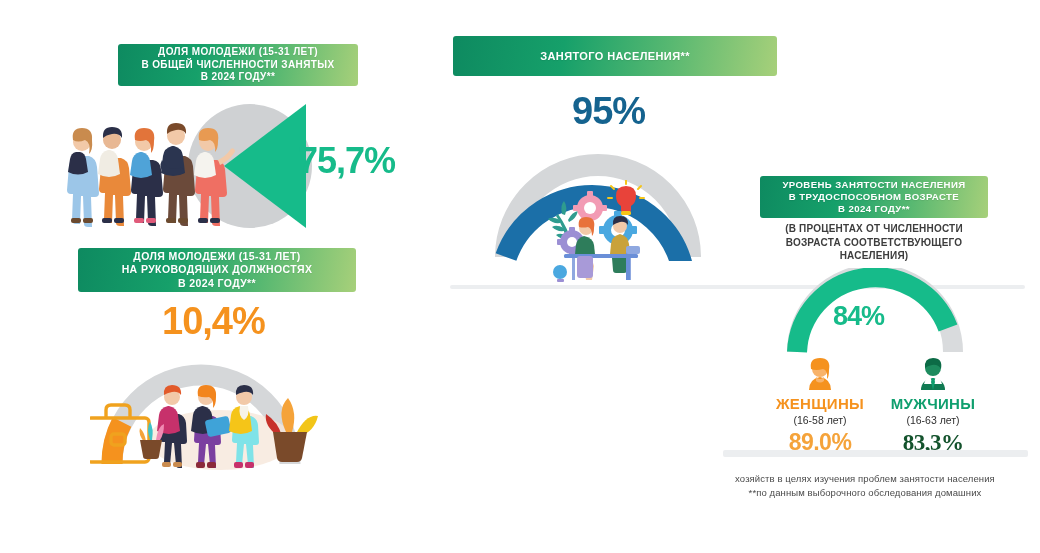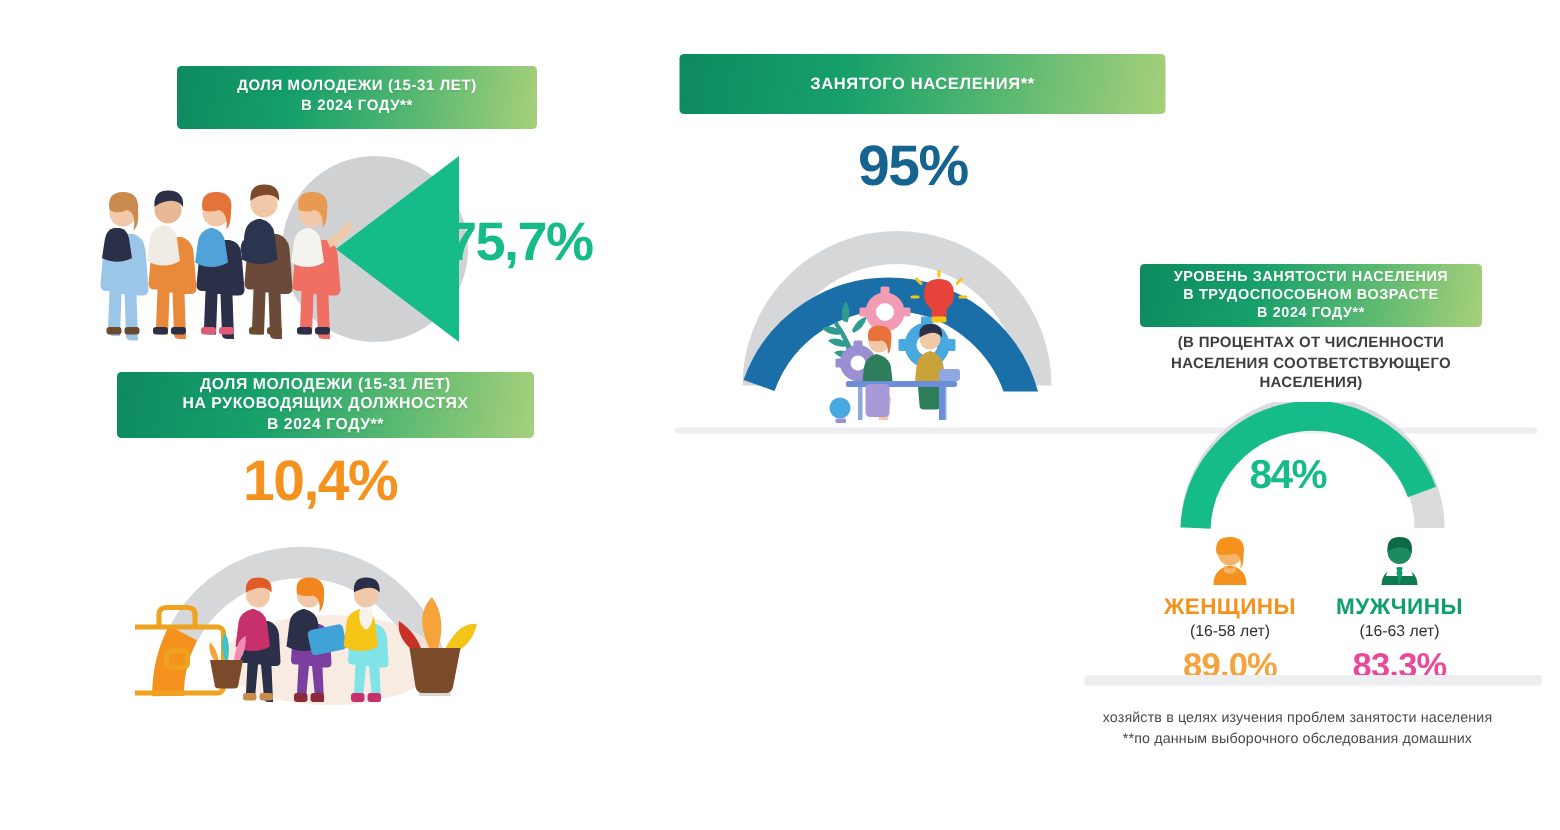--- a/index.html
+++ b/index.html
@@ -49,31 +49,32 @@
   .footnote span{display:block;white-space:nowrap;}
 
   
   .gender{width:110px;text-align:center;}
   .gender-label{font-size:15px;font-weight:700;letter-spacing:.3px;line-height:1.2;}
   .gender-age{font-size:10.5px;color:#2f2f2f;line-height:1.3;margin-top:1px;}
   .gender-val{font-weight:800;font-size:23px;letter-spacing:-.5px;margin-top:3px;line-height:1;}
   .lab-orange{color:#f5921e;}
   .lab-green{color:#0f9f6e;}
   .val-orange{color:#f5a33a;}
-  .val-green{color:#ec4899;}
+  .val-green{color:#14532d;font-family:Liberation Serif, serif;}
 </style>
 </head>
 <body>
 
 <div class="stage">
 
   <div class="abs" style="left:118px;top:44px;width:240px;height:42px;">
     <div class="banner" style="width:100%;height:100%;font-size:10px;">
       <div>
         <span>ДОЛЯ МОЛОДЕЖИ (15-31 ЛЕТ)</span>
+        <span>В ОБЩЕЙ ЧИСЛЕННОСТИ ЗАНЯТЫХ</span>
         <span>В 2024 ГОДУ**</span>
       </div>
     </div>
   </div>
 
   <div class="abs" style="left:188px;top:104px;width:124px;height:124px;border-radius:50%;background:#cfd1d3;"></div>
 
   <svg class="abs" style="left:218px;top:102px;" width="90" height="128" viewBox="0 0 90 128">
     <path d="M88 2 L88 126 L6 64 Z" fill="#16bb8a"></path>
   </svg>
@@ -300,21 +301,21 @@
       <div>
         <span>УРОВЕНЬ ЗАНЯТОСТИ НАСЕЛЕНИЯ</span>
         <span>В ТРУДОСПОСОБНОМ ВОЗРАСТЕ</span>
         <span>В 2024 ГОДУ**</span>
       </div>
     </div>
   </div>
 
   <div class="abs subcap" style="left:760px;top:222px;width:228px;">
     <span>(В ПРОЦЕНТАХ ОТ ЧИСЛЕННОСТИ</span>
-    <span>НАСЕЛЕНИЯ СООТВЕТСТВУЮЩЕГО</span>
+    <span>ВОЗРАСТА СООТВЕТСТВУЮЩЕГО</span>
     <span>НАСЕЛЕНИЯ)</span>
   </div>
 
   <svg class="abs" style="left:784px;top:268px;" width="182" height="96" viewBox="0 0 182 96">
     <path d="M13 84 A78 78 0 0 1 169 84" fill="none" stroke="#d9dbdd" stroke-width="20"></path>
     <path d="M13 84 A78 78 0 0 1 164 60" fill="none" stroke="#16bb8a" stroke-width="20"></path>
   </svg>
 
   <div class="abs bignum green-num" style="left:833px;top:303px;font-size:27px;">84%</div>
 

